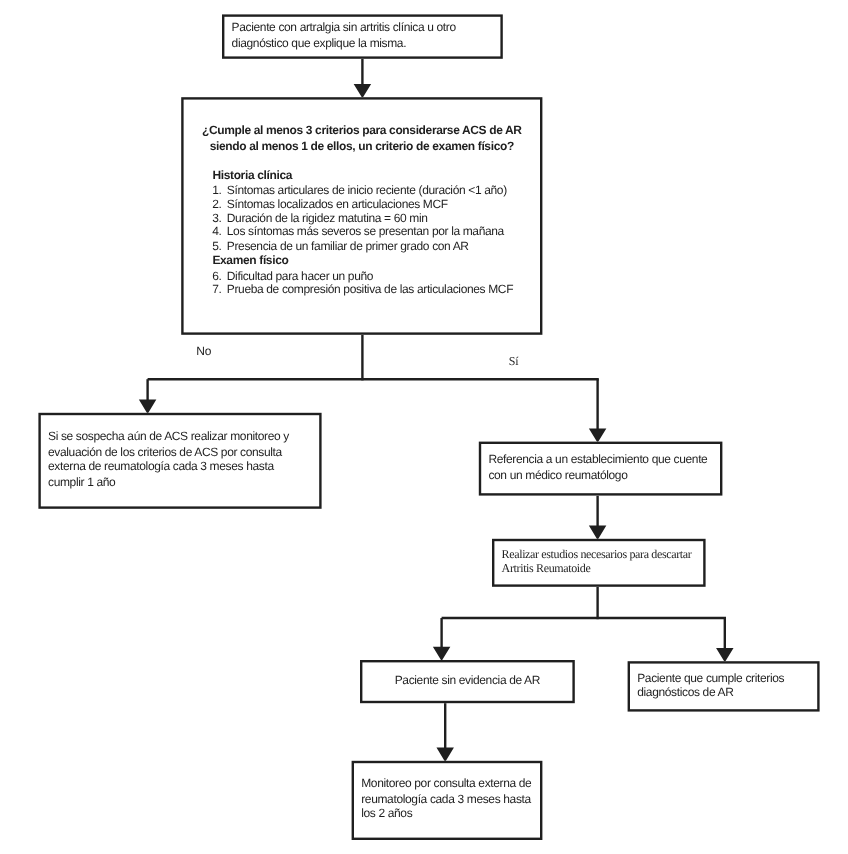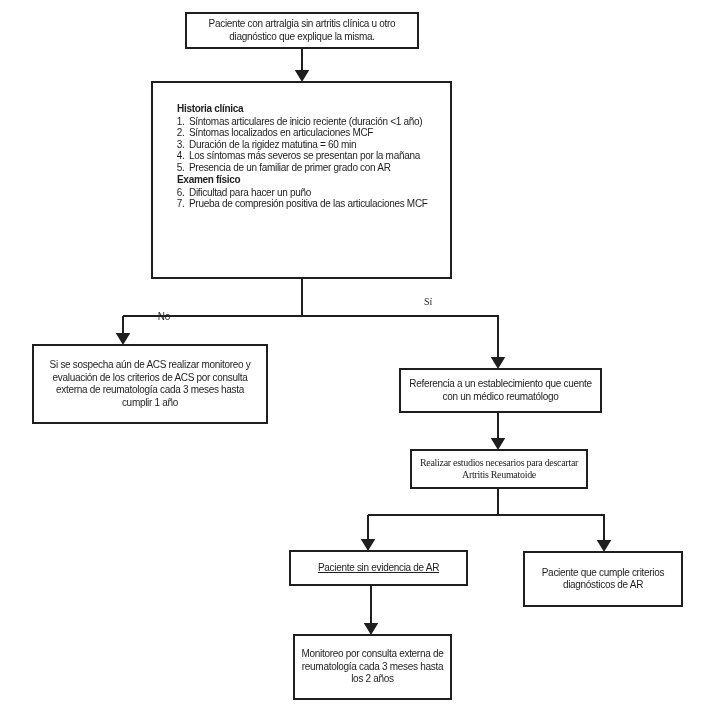--- a/index.html
+++ b/index.html
@@ -24,34 +24,33 @@
     pointer-events: none;
   }
   .node {
     position: absolute;
     box-sizing: border-box;
     border: 2px solid #1f1f1f;
     background: #ffffff;
     display: flex;
     align-items: center;
     justify-content: center;
-    text-align: center;
     font-size: 10px;
     line-height: 12.5px;
     letter-spacing: -0.3px;
     padding: 16px 6px;
   }
   .node-start        { left: 185px; top: 12px;  width: 234px; height: 37px; }
   .node-criteria     { left: 151px; top: 81px;  width: 301px; height: 198px;
                        display: block; text-align: left; padding: 20px 8px 6px 8px; }
   .node-no-followup  { left: 32px;  top: 344px; width: 236px; height: 80px; }
   .node-referral     { left: 399px; top: 368px; width: 203px; height: 45px; }
   .node-studies      { left: 410px; top: 449px; width: 178px; height: 40px; font-family: Liberation Serif, serif; }
-  .node-no-evidence  { left: 289px; top: 550px; width: 179px; height: 20px; text-decoration: underline; }
-  .node-meets        { left: 523px; top: 551px; width: 160px; height: 56px; }
+  .node-no-evidence  { left: 300px; top: 550px; width: 179px; height: 20px; }
+  .node-meets        { left: 523px; top: 551px; width: 160px; height: 42px; }
   .node-monitoring   { left: 293px; top: 634px; width: 159px; height: 66px; }
 
   .criteria-question {
     font-weight: bold;
     text-align: center;
     max-width: 292px;
     margin: 0 auto 12px auto;
     line-height: 13px;
   }
   .criteria-subheading {
@@ -67,21 +66,21 @@
   .criteria-list li {
     line-height: 11.5px;
     padding-left: 2px;
   }
   .branch-label {
     position: absolute;
     font-size: 10px;
     letter-spacing: -0.2px;
     color: #1f1f1f;
   }
-  .branch-label-no  { left: 152px; top: 311px; width: 24px; text-align: center; }
+  .branch-label-no  { left: 152px; top: 288px; width: 24px; text-align: right; }
   .branch-label-yes { left: 416px; top: 296px; width: 24px; text-align: center; font-family: Liberation Serif, serif; }
 </style>
 </head>
 <body>
 
 <div class="canvas">
 
   <svg class="connector-layer" width="707" height="712" viewBox="0 0 707 712" stroke="#1f1f1f" stroke-width="2" fill="#1f1f1f">
 
     <line x1="302" y1="49" x2="302" y2="72"></line>
@@ -111,20 +110,21 @@
     <line x1="371" y1="582" x2="371" y2="625"></line>
     <polygon points="365.5,624 376.5,624 371,633"></polygon>
   </svg>
 
   <span class="branch-label branch-label-no">No</span>
   <span class="branch-label branch-label-yes">Sí</span>
 
   <div class="node node-start">Paciente con artralgia sin artritis clínica u otro diagnóstico que explique la misma.</div>
 
   <div class="node node-criteria">
+    <div class="criteria-question">¿Cumple al menos 3 criterios para considerarse ACS de AR siendo al menos 1 de ellos, un criterio de examen físico?</div>
     <div class="criteria-subheading">Historia clínica</div>
     <ol class="criteria-list" start="1">
       <li>Síntomas articulares de inicio reciente (duración &lt;1 año)</li>
       <li>Síntomas localizados en articulaciones MCF</li>
       <li>Duración de la rigidez matutina = 60 min</li>
       <li>Los síntomas más severos se presentan por la mañana</li>
       <li>Presencia de un familiar de primer grado con AR</li>
     </ol>
     <div class="criteria-subheading">Examen físico</div>
     <ol class="criteria-list" start="6">

